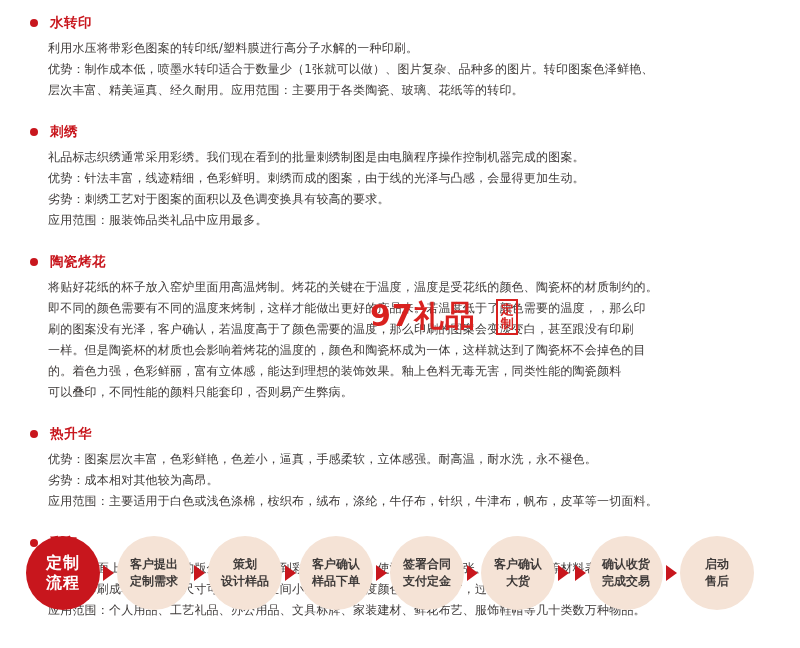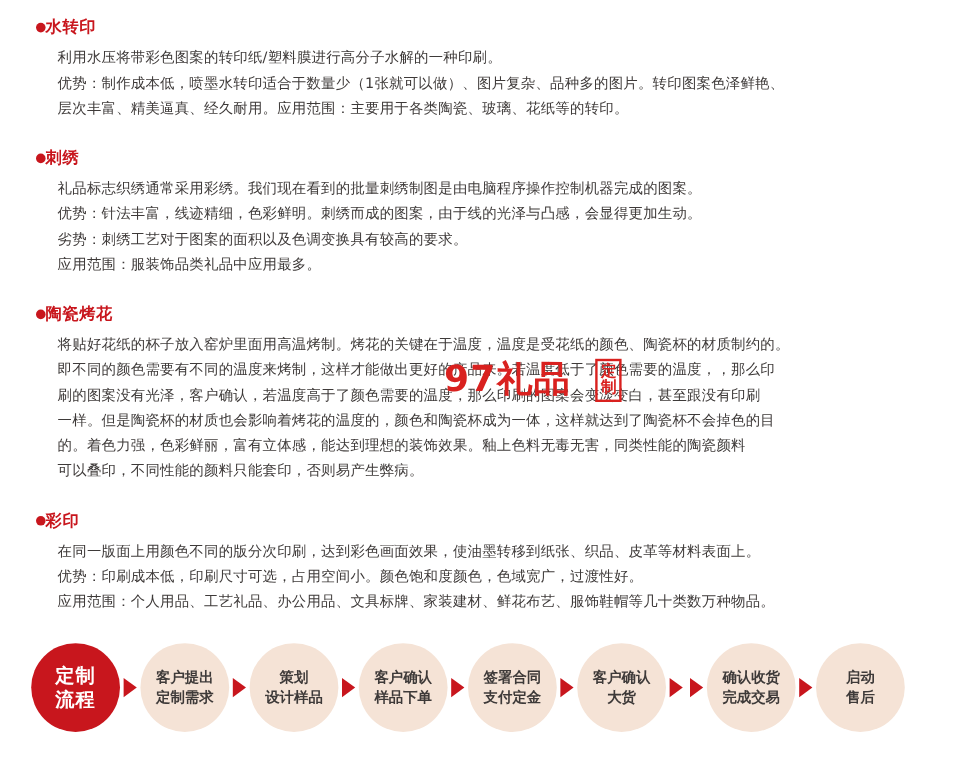--- a/index.html
+++ b/index.html
@@ -19,21 +19,21 @@
     background: #fff;
   }
 
   
   .section {
     padding: 0 26px 0 26px;
   }
   .sec-head {
     display: flex;
     align-items: center;
-    gap: 0;
+    gap: 12px;
     margin-bottom: 6px;
   }
   .bullet {
     width: 8px;
     height: 8px;
     border-radius: 50%;
     background: #c8161d;
     flex: 0 0 auto;
     margin-left: 4px;
   }
@@ -173,20 +173,31 @@
     <div class="sec-body">
       <div class="line">将贴好花纸的杯子放入窑炉里面用高温烤制。烤花的关键在于温度，温度是受花纸的颜色、陶瓷杯的材质制约的。</div>
       <div class="line">即不同的颜色需要有不同的温度来烤制，这样才能做出更好的产品来。若温度低于了颜色需要的温度，，那么印</div>
       <div class="line">刷的图案没有光泽，客户确认，若温度高于了颜色需要的温度，那么印刷的图案会变淡变白，甚至跟没有印刷</div>
       <div class="line">一样。但是陶瓷杯的材质也会影响着烤花的温度的，颜色和陶瓷杯成为一体，这样就达到了陶瓷杯不会掉色的目</div>
       <div class="line">的。着色力强，色彩鲜丽，富有立体感，能达到理想的装饰效果。釉上色料无毒无害，同类性能的陶瓷颜料</div>
       <div class="line">可以叠印，不同性能的颜料只能套印，否则易产生弊病。</div>
     </div>
   </div>
 
+  <div class="section sp-1">
+    <div class="sec-head">
+      <span class="bullet"></span>
+      <span class="sec-title">热升华</span>
+    </div>
+    <div class="sec-body">
+      <div class="line">优势：图案层次丰富，色彩鲜艳，色差小，逼真，手感柔软，立体感强。耐高温，耐水洗，永不褪色。</div>
+      <div class="line">劣势：成本相对其他较为高昂。</div>
+      <div class="line">应用范围：主要适用于白色或浅色涤棉，桉织布，绒布，涤纶，牛仔布，针织，牛津布，帆布，皮革等一切面料。</div>
+    </div>
+  </div>
 
   <div class="section sp-1">
     <div class="sec-head">
       <span class="bullet"></span>
       <span class="sec-title">彩印</span>
     </div>
     <div class="sec-body">
       <div class="line">在同一版面上用颜色不同的版分次印刷，达到彩色画面效果，使油墨转移到纸张、织品、皮革等材料表面上。</div>
       <div class="line">优势：印刷成本低，印刷尺寸可选，占用空间小。颜色饱和度颜色，色域宽广，过渡性好。</div>
       <div class="line">应用范围：个人用品、工艺礼品、办公用品、文具标牌、家装建材、鲜花布艺、服饰鞋帽等几十类数万种物品。</div>

